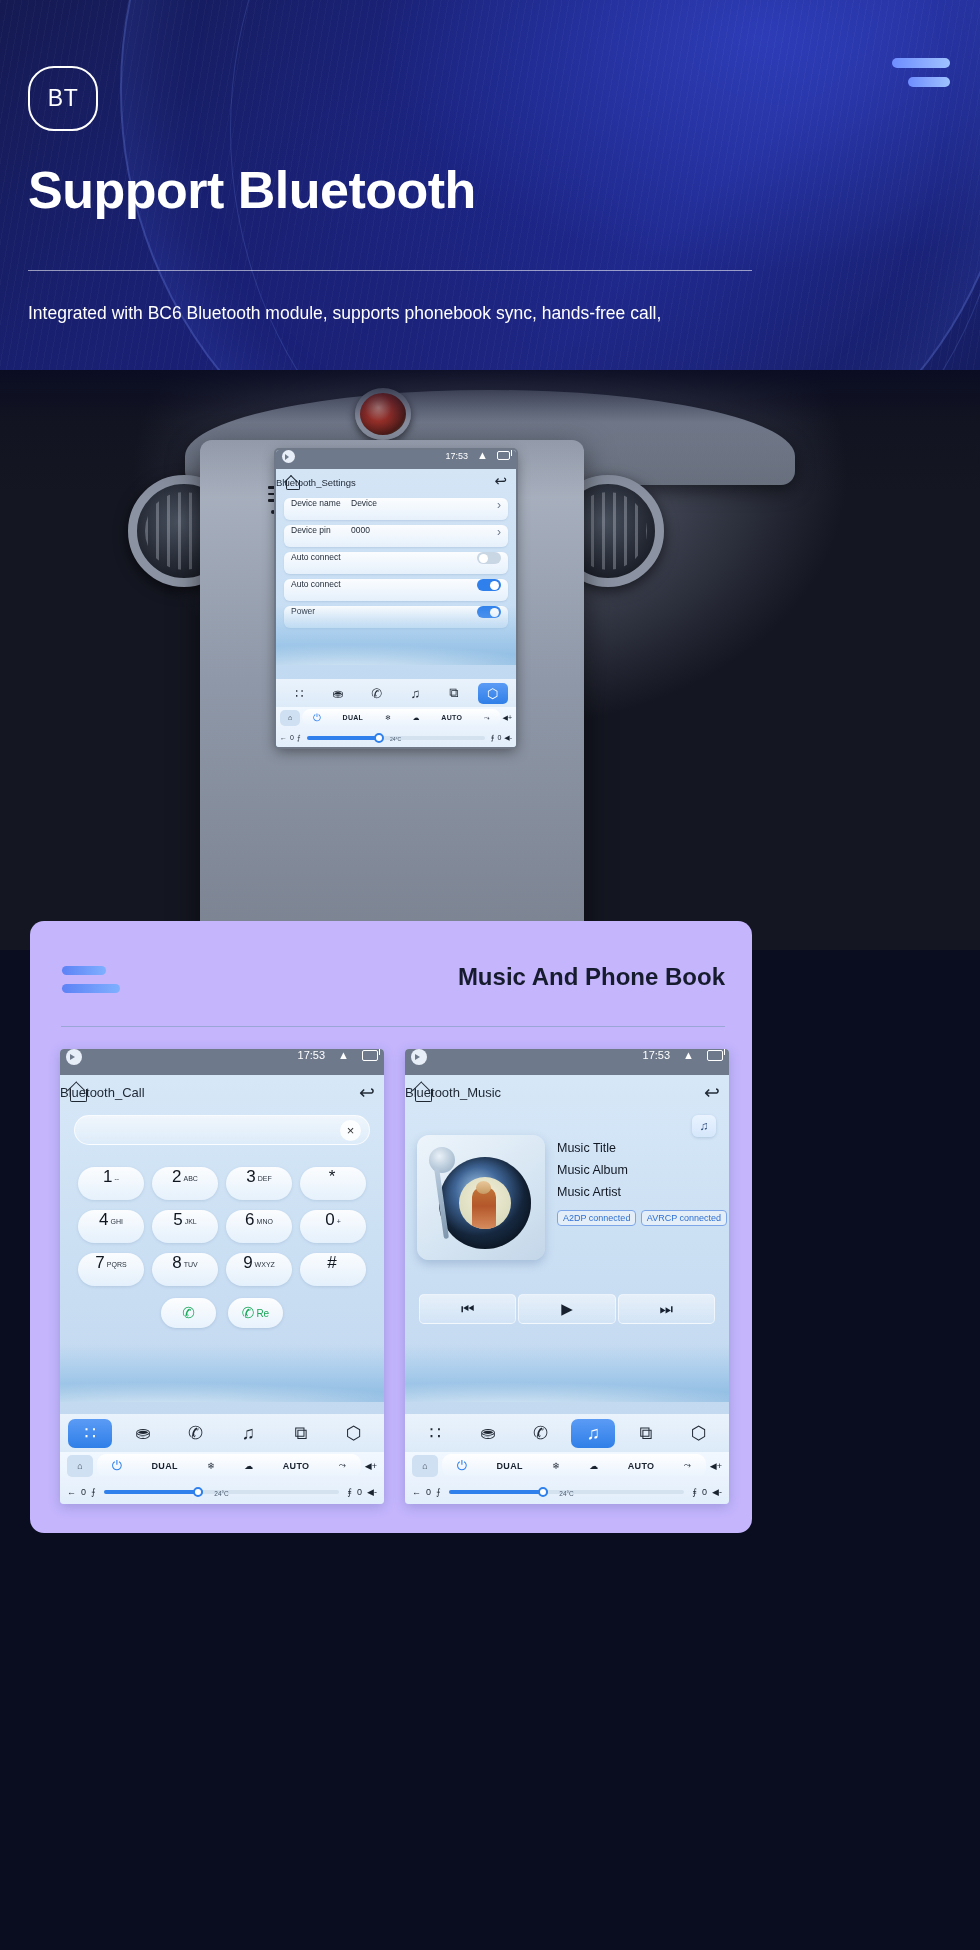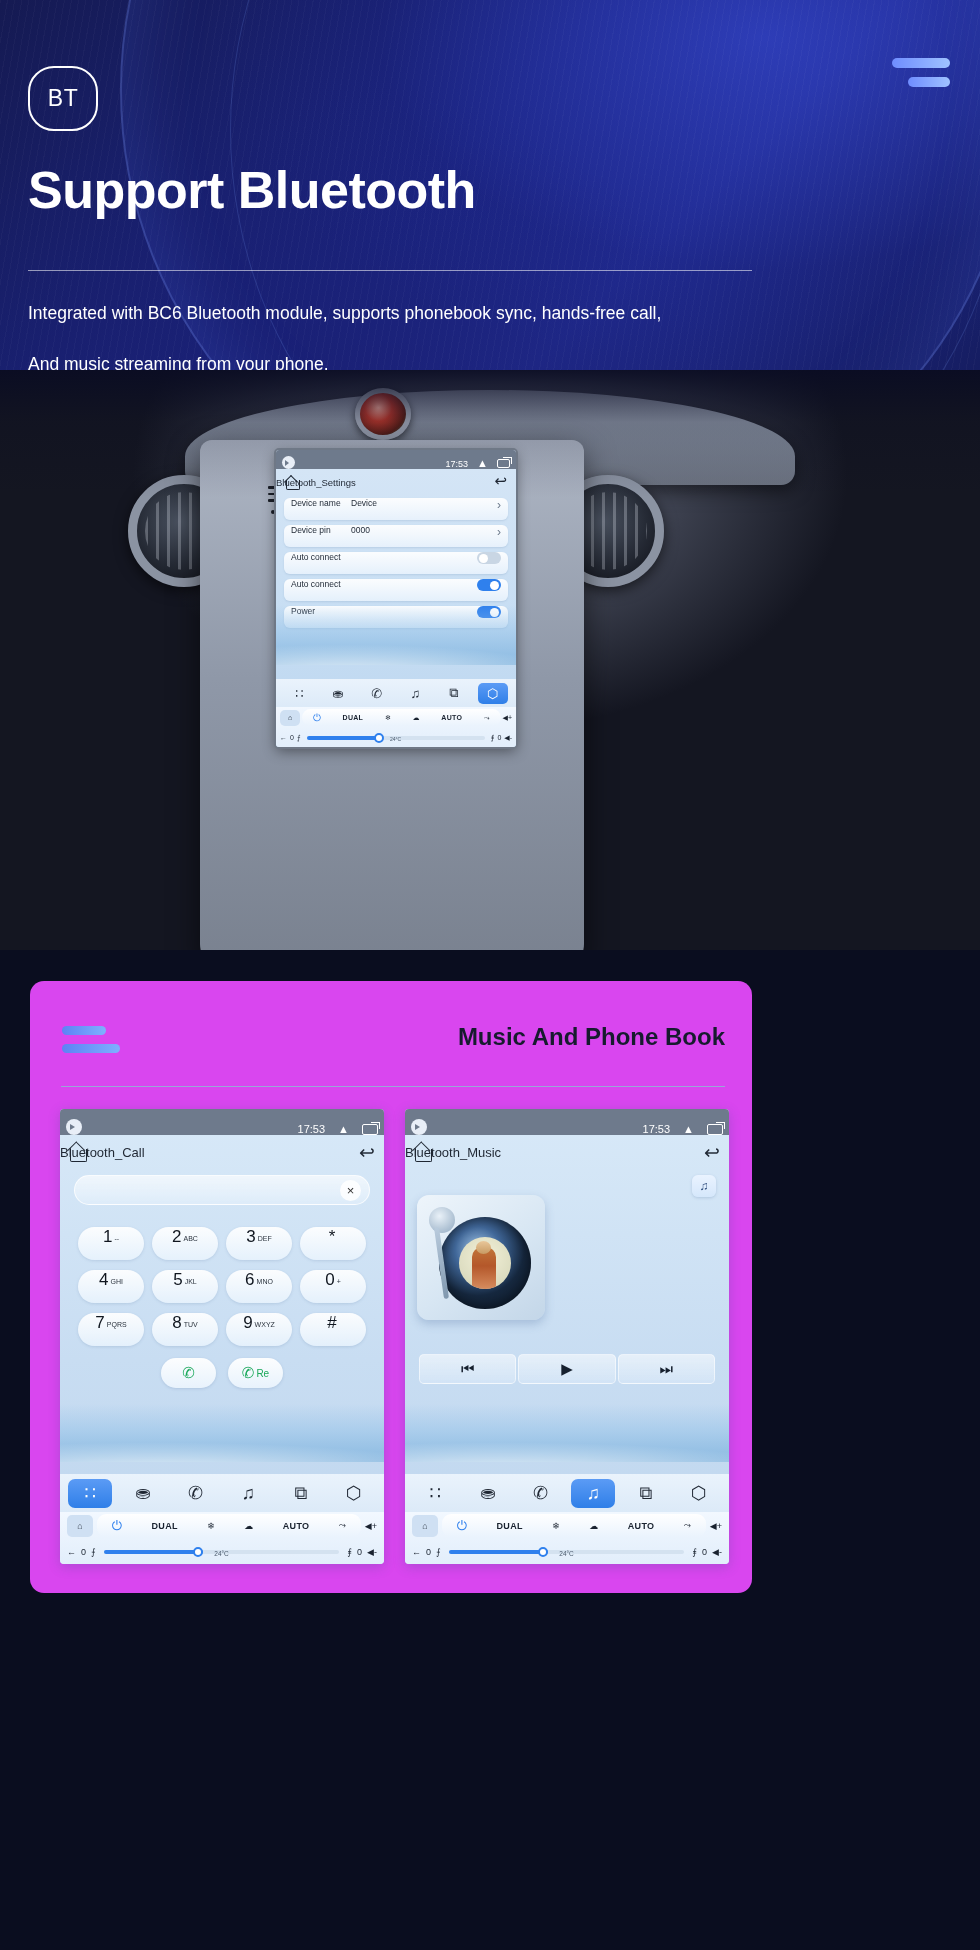--- a/index.html
+++ b/index.html
@@ -109,21 +109,21 @@
   
   .hu-screen {
     position: absolute; left: 276px; top: 450px; width: 240px; height: 297px;
     background: linear-gradient(180deg, #d6e6f6 0%, #c6ddf3 60%, #bcd6ef 100%);
     border-radius: 3px; overflow: hidden;
     box-shadow: 0 0 0 2px #6f7886, 0 4px 14px rgba(0,0,0,.45);
   }
 
   
   .statusbar {
-    display: flex; align-items: flex-end; height: 6.5%;
+    display: flex; align-items: flex-start; height: 6.5%;
     background: #6e7a8c; color: #fff; padding: 0 6px;
   }
   .sb-spk { width: 13px; height: 13px; border-radius: 50%; background: #e8eef7; position: relative; flex: 0 0 auto;}
   .sb-spk::after { content:""; position:absolute; left:3px; top:3.5px; border-left:4px solid #6e7a8c; border-top:3px solid transparent; border-bottom:3px solid transparent;}
   .sb-right { margin-left: auto; display: flex; align-items: center; gap: 9px; font-size: 9px; }
   .chev { font-size: 11px; line-height: 1; }
   .recents { width: 13px; height: 9px; border: 1.5px solid #fff; border-radius: 2px; position: relative; }
   .recents::after { content:""; position:absolute; right:-3px; top:-3px; width:8px; height:6px; border-top:1.5px solid #fff; border-right:1.5px solid #fff; }
 
   .apptitle {
@@ -187,22 +187,22 @@
   .cl-bold { font-weight: bold; letter-spacing: .3px; }
   .pw { color:#2f80ed; font-size: 10px; }
   .slider { flex:1; height: 4px; background:#d4e2f0; border-radius: 3px; position: relative; margin: 0 3px; }
   .slider .fill { position:absolute; left:0; top:0; bottom:0; width: 42%; background:#2f80ed; border-radius:3px; }
   .slider .knob2 { position:absolute; left: 38%; top: -3px; width: 10px; height: 10px; border-radius:50%;
                    background:#fff; border:2px solid #2f80ed; }
   .temp-c { position:absolute; left: 50%; transform: translateX(-50%); font-size: 5px; color:#4a5a6c; }
 
   
   .card {
-    position: absolute; left: 30px; top: 981px; width: 722px; height: 612px;
-    background: #d946ef; border-radius: 14px;
+    position: absolute; left: 30px; top: 921px; width: 722px; height: 612px;
+    background: #c4b5fd; border-radius: 14px;
   }
   .card-menu { position: absolute; left: 32px; top: 45px; width: 58px; }
   .card-menu span { display:block; height: 9px; border-radius: 6px; margin-bottom: 9px;
      background: linear-gradient(90deg,#5d82f5 0%, #7fb0ff 100%); }
   .card-menu span.s1 { width: 44px; }
   .card-menu span.s2 { width: 58px; }
   .card-title { position: absolute; right: 27px; top: 42px; font-size: 24px; color: #161b2e; font-weight: bold; }
   .card-rule { position: absolute; left: 31px; right: 27px; top: 105px; height: 1px; background: #9aa6d6; }
 
   .phone {
@@ -304,21 +304,20 @@
 
     <div class="hero-menu">
       <span></span>
       <span class="short"></span>
     </div>
 
     <div class="hero-title">Support Bluetooth</div>
     <div class="hero-rule"></div>
     <div class="hero-sub">
       <div>Integrated with BC6 Bluetooth module, supports phonebook sync, hands-free call,</div>
-      <div>And music streaming from your phone.</div>
     </div>
   </div>
 
   <div class="car">
     <div class="dash-top"></div>
     <div class="speaker-dome"></div>
     <div class="vent left">
         <div class="vent-slats"></div>
       </div>
     <div class="vent right">
@@ -568,20 +567,27 @@
 
       <div class="music-body">
         <div class="vinyl-box">
           <div class="vinyl">
             <div class="lbl">
               <div class="fig"></div>
             </div>
           </div>
           <div class="tonearm"></div>
         </div>
+        <div class="meta">
+          <div class="line">Music Title</div>
+          <div class="line">Music Album</div>
+          <div class="line">Music Artist</div>
+          <div class="badge">A2DP  connected</div>
+          <div class="badge">AVRCP connected</div>
+        </div>
       </div>
 
       <div class="transport">
         <div class="tbtn">⏮</div>
         <div class="tbtn">▶</div>
         <div class="tbtn">⏭</div>
       </div>
 
       <div class="wave"></div>
 

